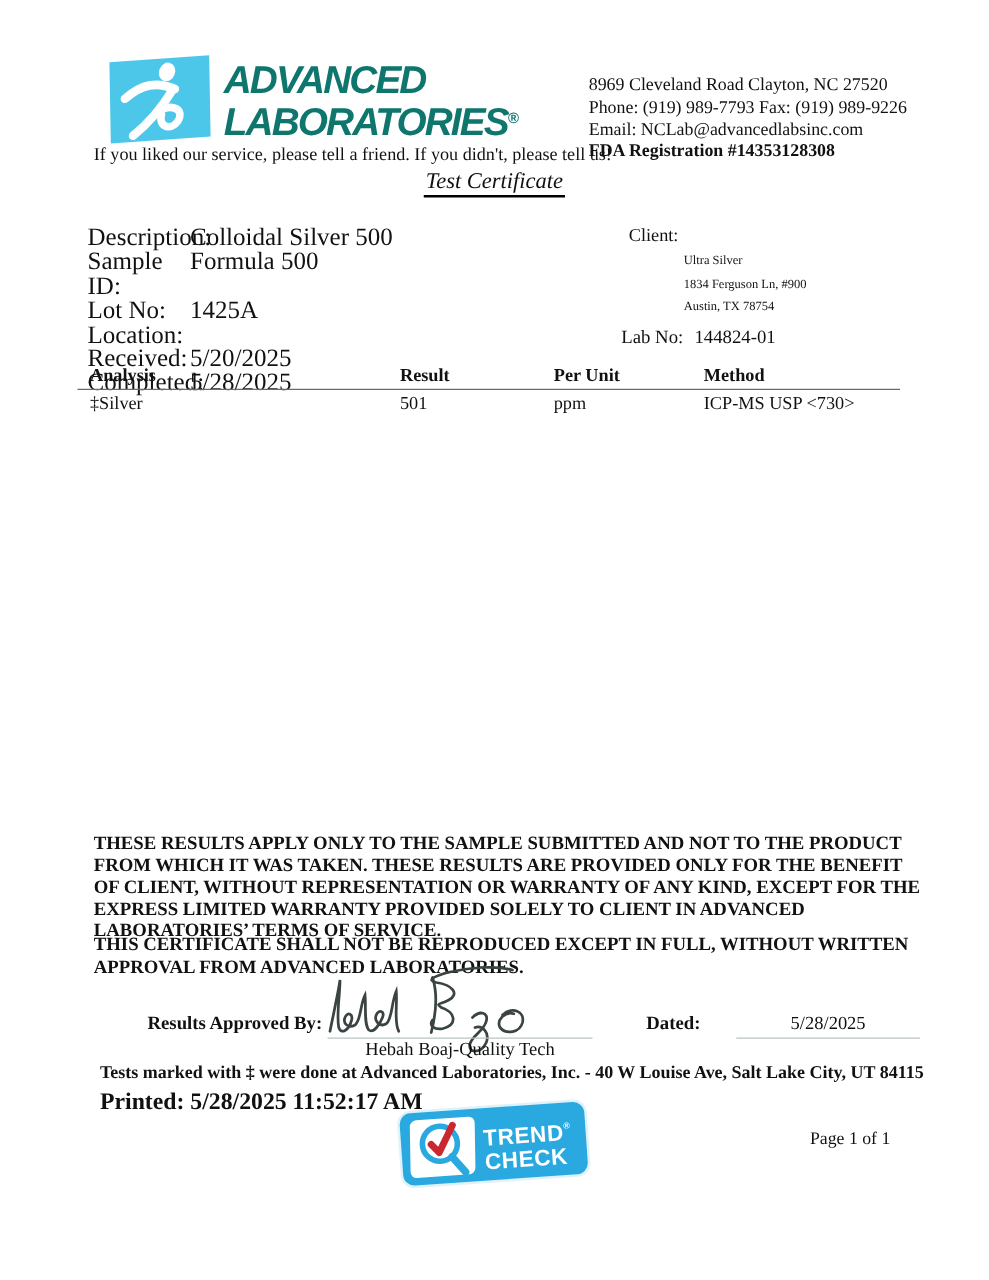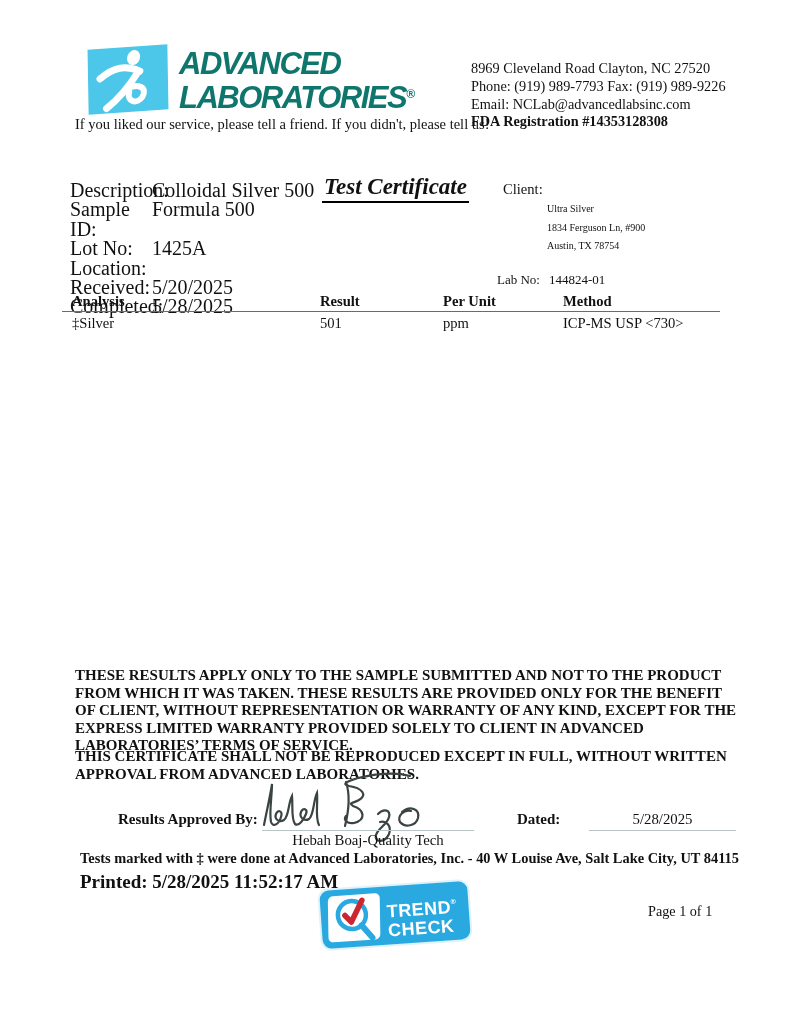--- a/index.html
+++ b/index.html
@@ -15,30 +15,30 @@
            font-weight:bold; font-style:italic; color:#0f766e; font-size:31px; line-height:30px;
            letter-spacing:-1.5px; white-space:nowrap; }
   .brand .reg { font-size:12px; vertical-align:10px; letter-spacing:0; }
   .tagline { position:absolute; left:75px; top:116px; font-size:14.5px; }
 
   .contact { position:absolute; left:471px; top:60px; font-size:14.3px; line-height:17.8px; }
   .contact .fda { font-weight:bold; }
 
   
   .title-wrap { position:absolute; top:134px; left:0; width:791px; text-align:center; }
-  .title { display:inline-block; font-size:23px; font-weight:bold; font-style:italic;
-           border-bottom:2.5px solid #000; padding:0 2px 1px 2px;margin-top:40px; }
+  .title { display:inline-block; font-size:18px; font-weight:normal; font-style:italic;
+           border-bottom:2.5px solid #000; padding:0 2px 1px 2px; }
 
   
   .details-left { position:absolute; left:70px; top:181px; font-size:20px; line-height:19.4px; }
   .drow { display:flex; }
   .drow .dlabel { width:82px; }
   .client-label { position:absolute; left:503px; top:181px; font-size:14.6px; }
   .client-block { position:absolute; left:547px; top:200px; font-size:10px; line-height:18.6px; }
-  .lab-no { position:absolute; left:497px; top:272px; font-size:13px; }
+  .lab-no { position:absolute; left:497px; top:262px; font-size:15px; }
   .lab-no .lab-val { margin-left:9px; }
 
   
   .th { position:absolute; top:293px; font-size:14.6px; font-weight:bold; }
   .td { position:absolute; top:315px; font-size:14.6px; }
   .c1 { left:72px; } .c2 { left:320px; } .c3 { left:443px; } .c4 { left:563px; }
   .table-rule { position:absolute; left:62px; top:311px; width:658px; height:1px; background:#6b6b6b; }
 
   
   .disc { position:absolute; left:75px; width:668px; font-size:15px; font-weight:bold;

